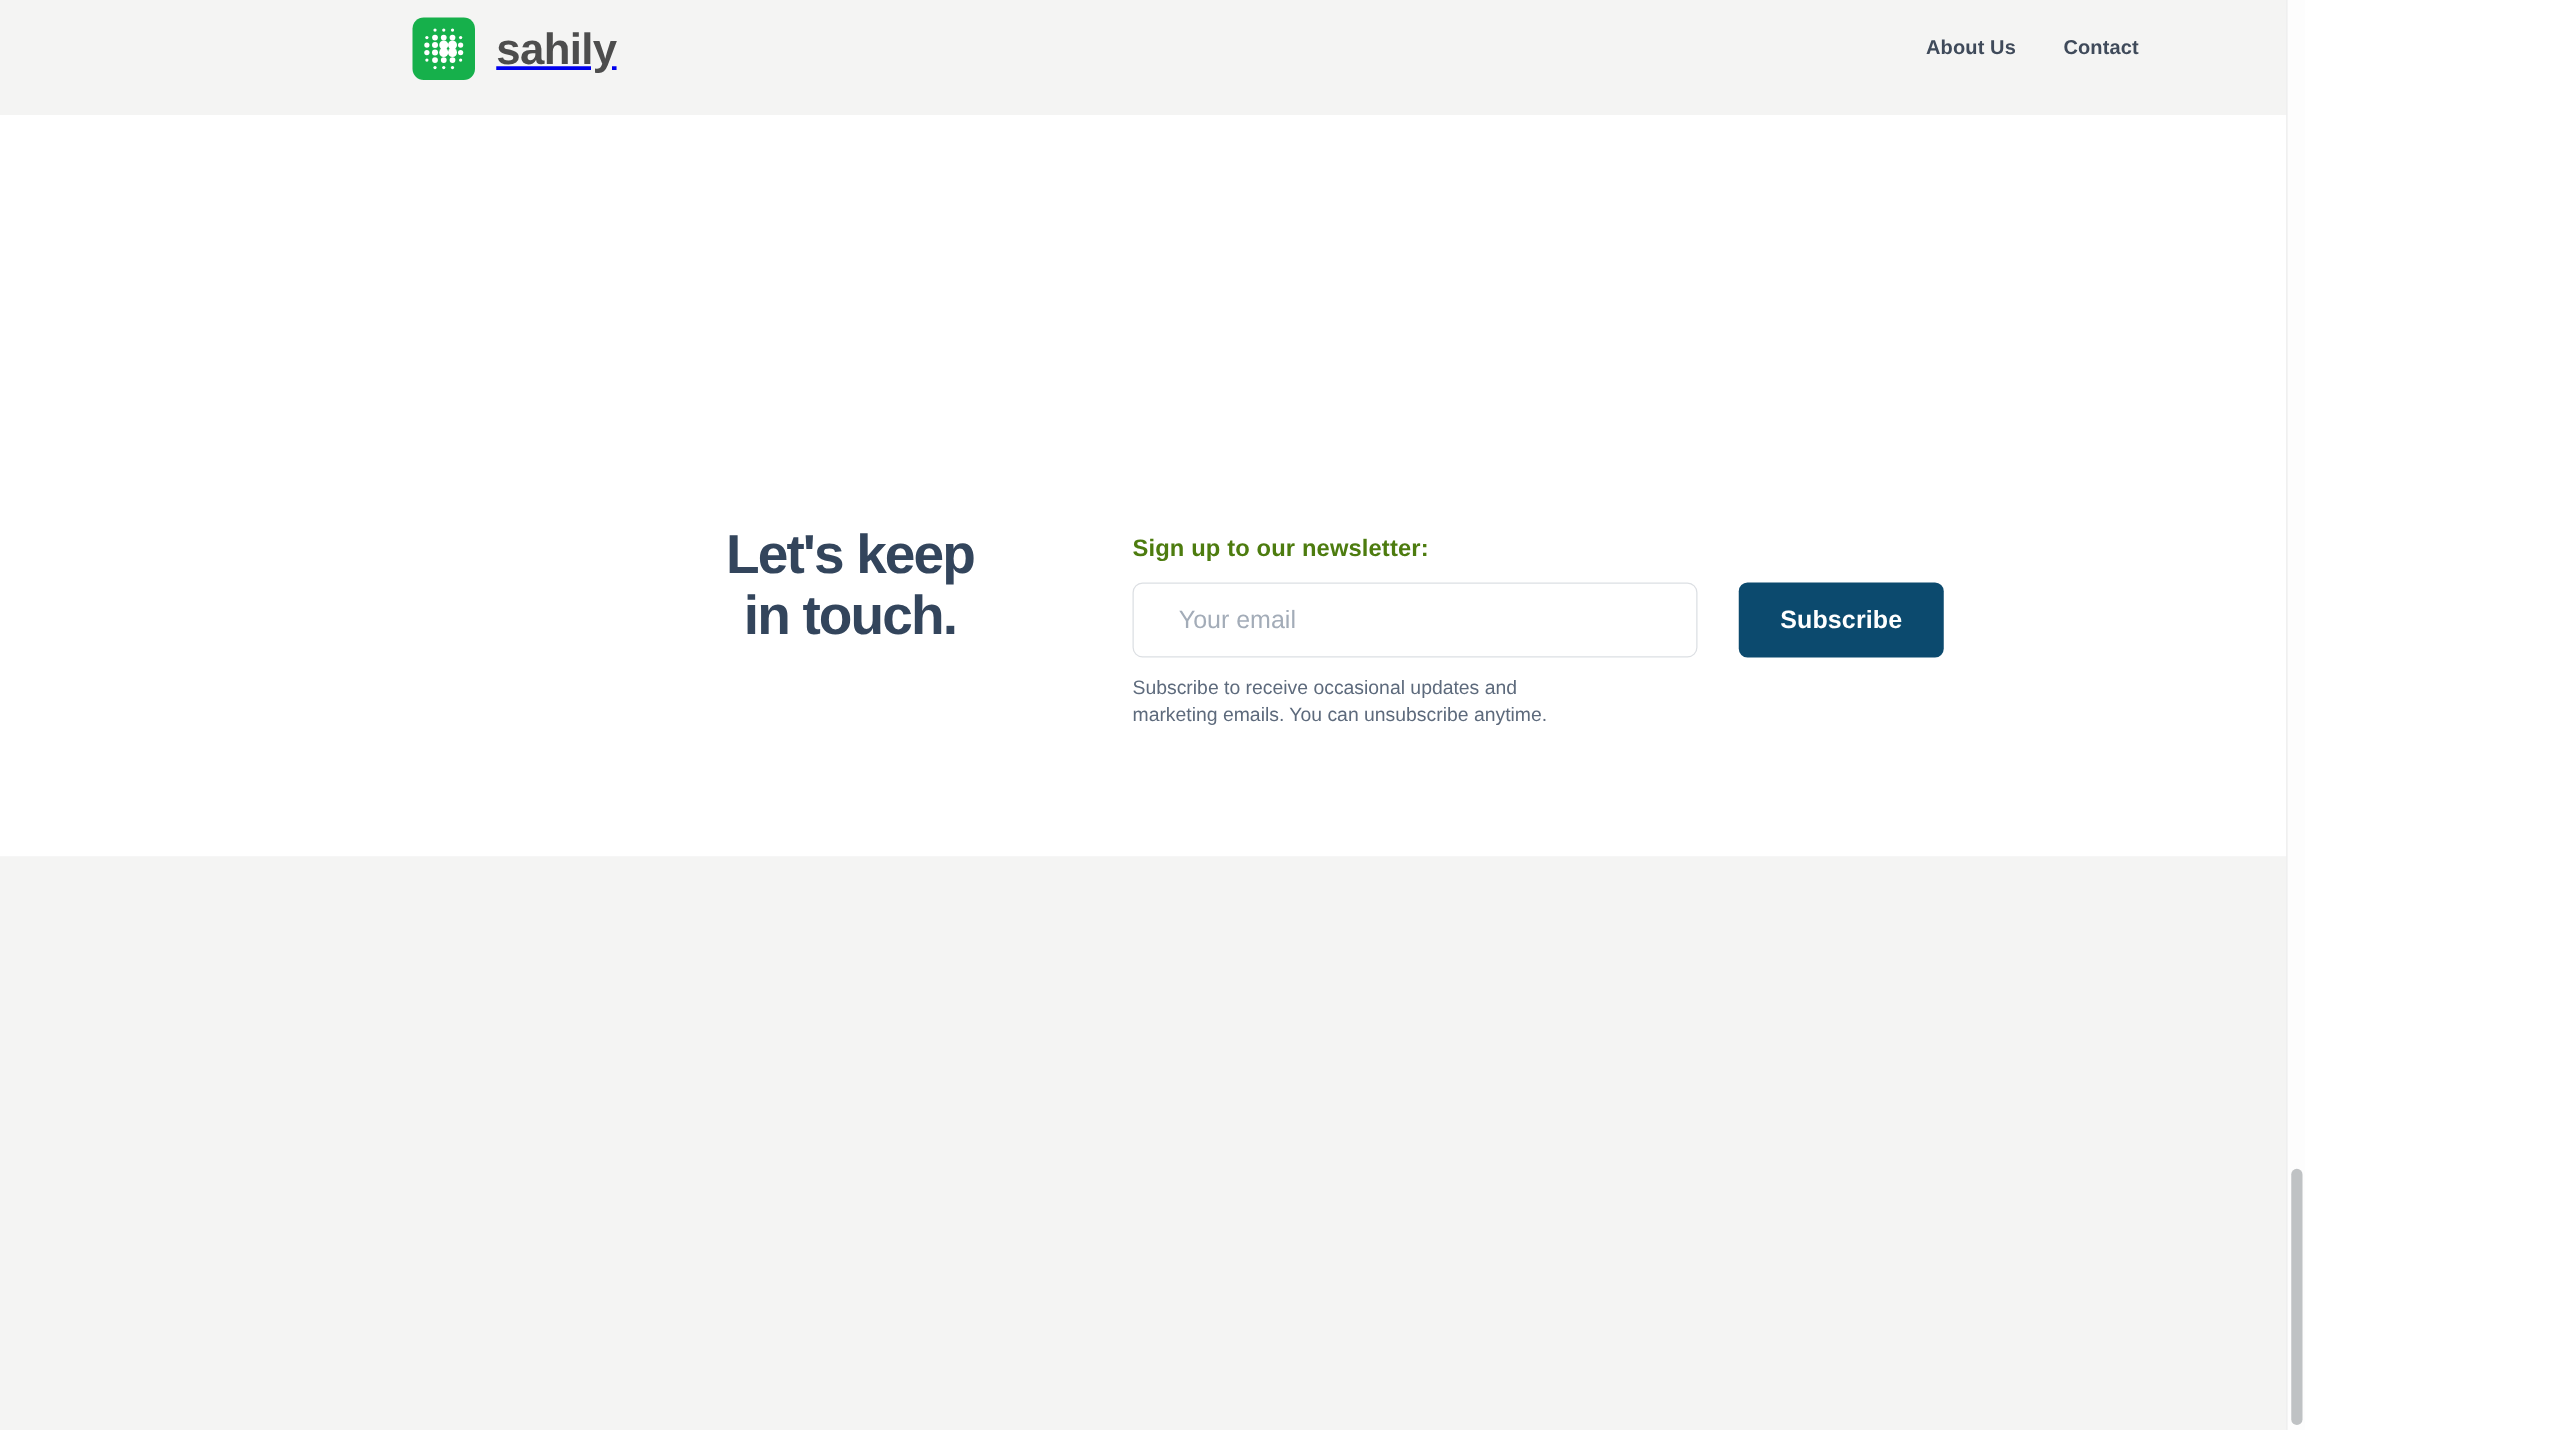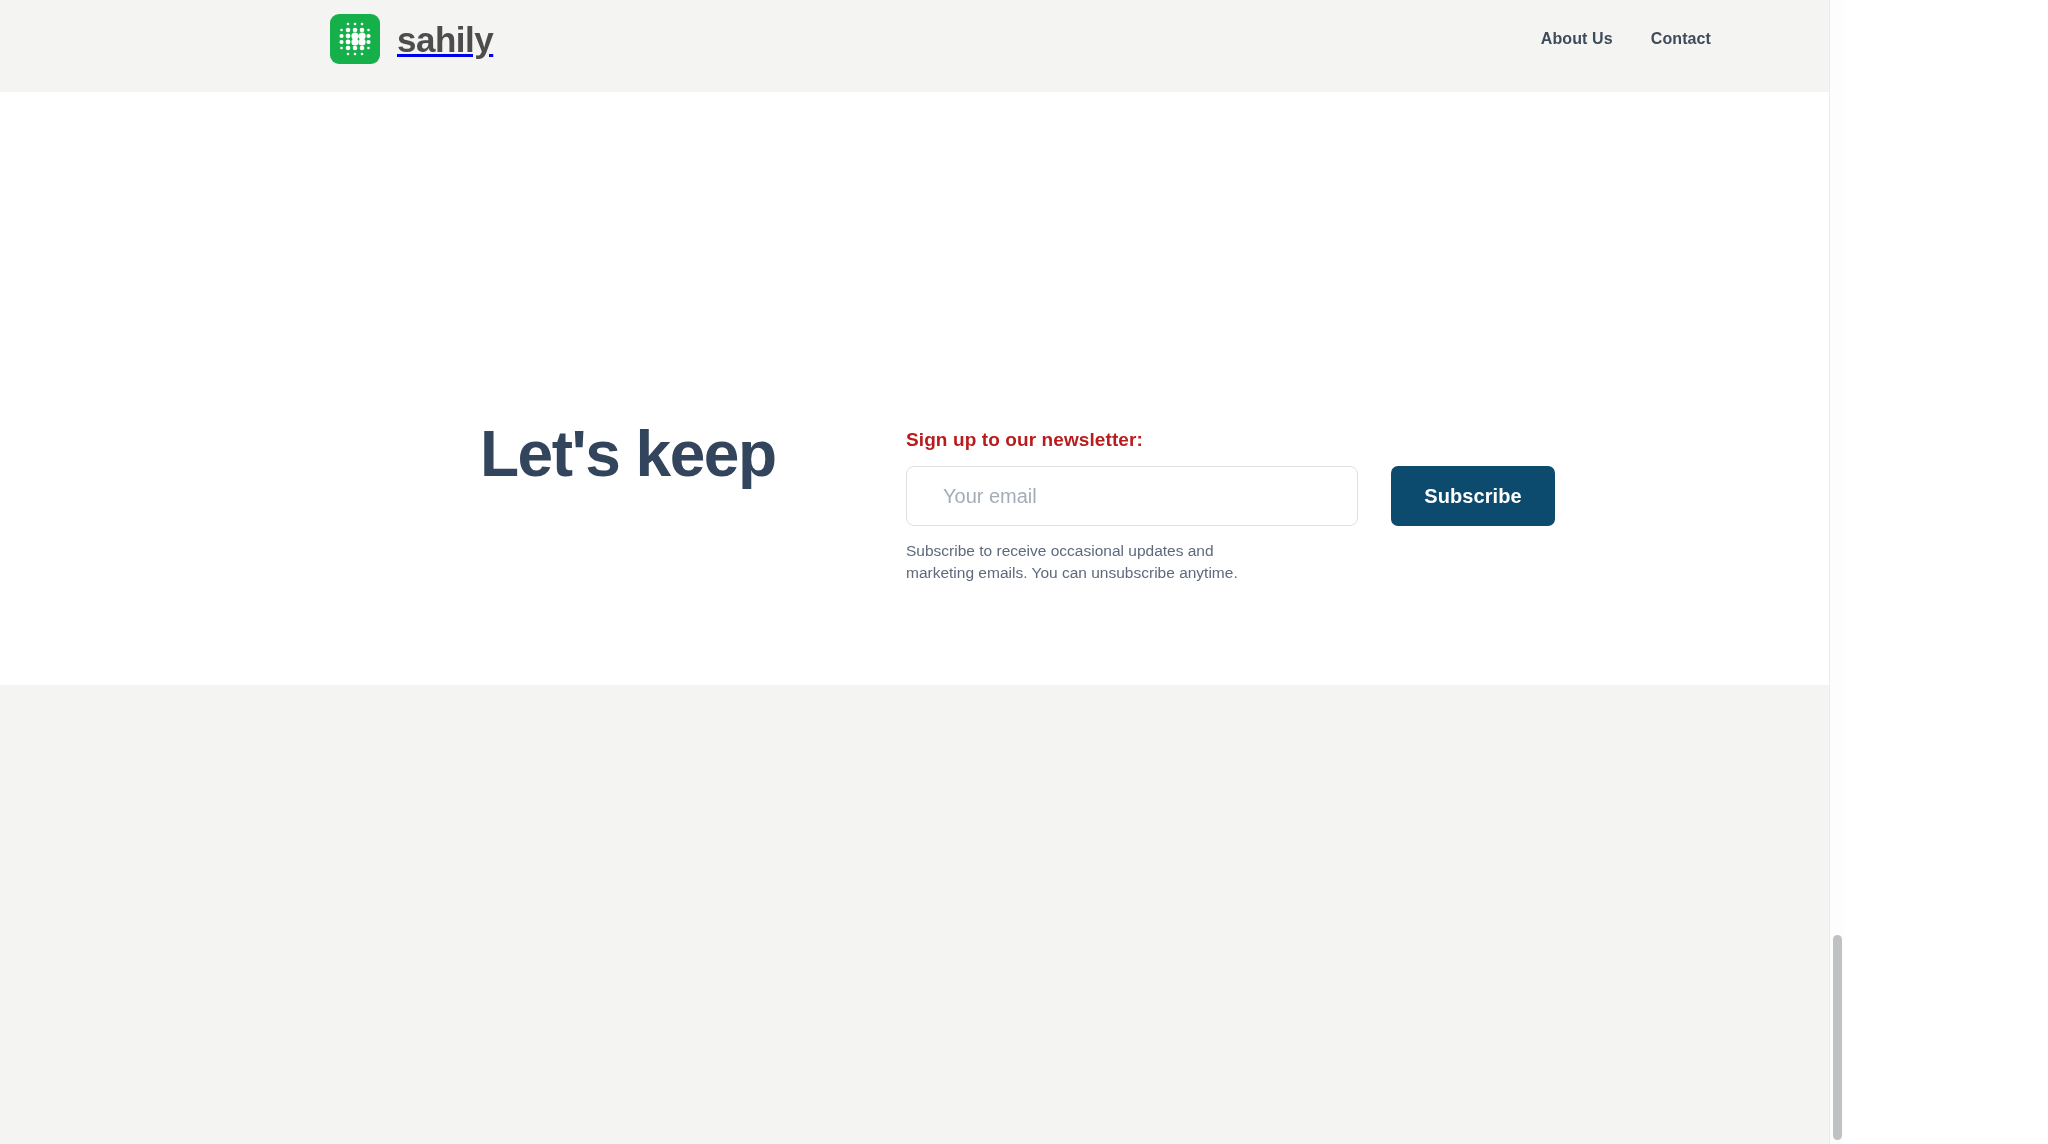--- a/index.html
+++ b/index.html
@@ -96,37 +96,38 @@
     width: 2033px;
     height: 593px;
     background: #ffffff;
   }
 
   .hero-title {
     position: absolute;
     left: 480px;
     top: 327px;
     width: 400px;
-    font-size: 64px;
+    font-size: 44px;
     font-weight: bold;
     line-height: 1.12;
     letter-spacing: -1.5px;
     color: #33455c;
+    text-align: center;
   }
 
   .signup {
     position: absolute;
     left: 906px;
     top: 337px;
     width: 660px;
   }
   .signup-label {
     font-size: 19px;
     font-weight: bold;
-    color: #b91c1c;
+    color: #4d7c0f;
     margin-bottom: 15px;
     letter-spacing: 0.1px;
   }
   .signup-row {
     display: flex;
     align-items: flex-start;
     gap: 33px;
   }
   .email-input {
     width: 452px;
@@ -242,20 +243,21 @@
         <a class="nav-link" href="#">About Us</a>
         <a class="nav-link" href="#">Contact</a>
       </nav>
 
     </header>
 
     <section class="hero">
 
       <h1 class="hero-title">
         <span>Let's keep</span><br>
+        <span>in touch.</span>
       </h1>
 
       <div class="signup">
         <div class="signup-label">Sign up to our newsletter:</div>
 
         <div class="signup-row">
           <input class="email-input" type="text" placeholder="Your email" style="">
           <button class="subscribe-btn">Subscribe</button>
         </div>
 

